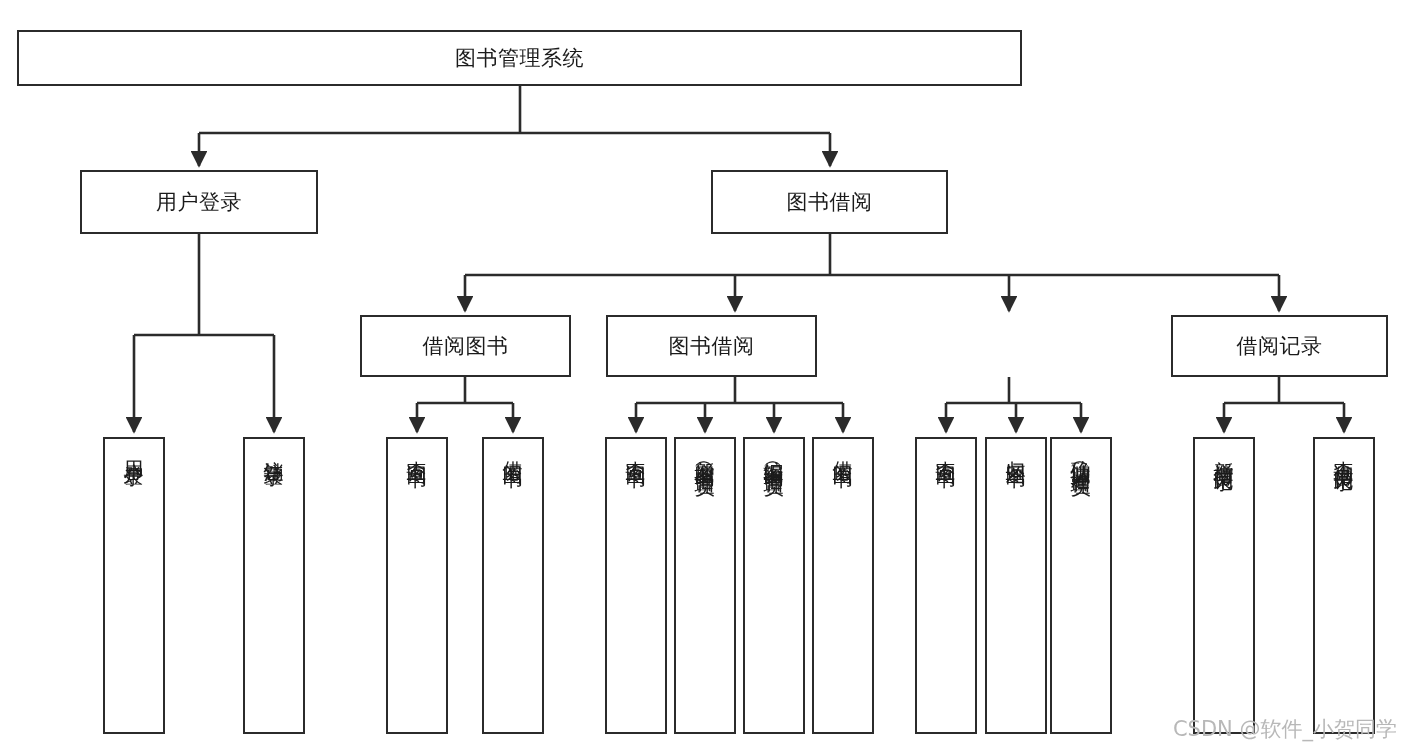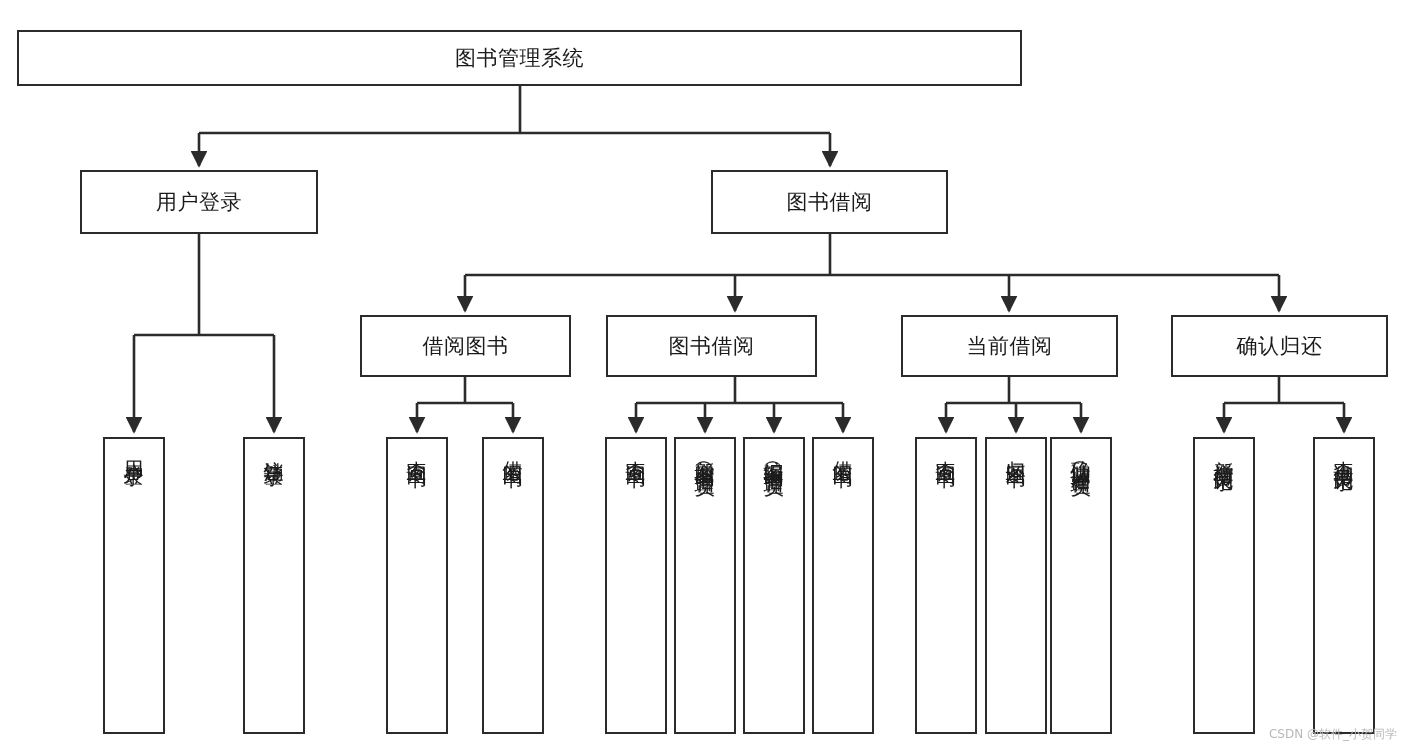--- a/index.html
+++ b/index.html
@@ -55,21 +55,21 @@
     writing-mode: vertical-rl;
     text-orientation: upright;
     font-size: 20px;
     letter-spacing: 2.5px;
     line-height: 1;
   }
   #watermark {
     position: absolute;
     right: 8px;
     bottom: 4px;
-    font-size: 12px;
+    font-size: 21px;
     color: #b8b8b8;
     z-index: 5;
     white-space: nowrap;
     font-family: "DejaVu Sans", "Liberation Sans", sans-serif;
   }
 </style>
 </head>
 <body>
 
 <div id="canvas">
@@ -137,26 +137,23 @@
   </div>
 
   <div class="node horiz" style="left:360px; top:315px; width:211px; height:62px;">
     <span class="label">借阅图书</span>
   </div>
 
   <div class="node horiz" style="left:606px; top:315px; width:211px; height:62px;">
     <span class="label">图书借阅</span>
   </div>
 
-  <div class="node horiz" style="left:901px; top:315px; width:217px; height:62px;">
-    <span class="label">当前借阅</span>
-  </div>
 
   <div class="node horiz" style="left:1171px; top:315px; width:217px; height:62px;">
-    <span class="label">确认归还</span>
+    <span class="label">借阅记录</span>
   </div>
 
   <div class="node vert" style="left:103px; top:437px; width:62px; height:297px;">
     <span class="label">用户登录</span>
   </div>
 
   <div class="node vert" style="left:243px; top:437px; width:62px; height:297px;">
     <span class="label">注销登录</span>
   </div>
 

